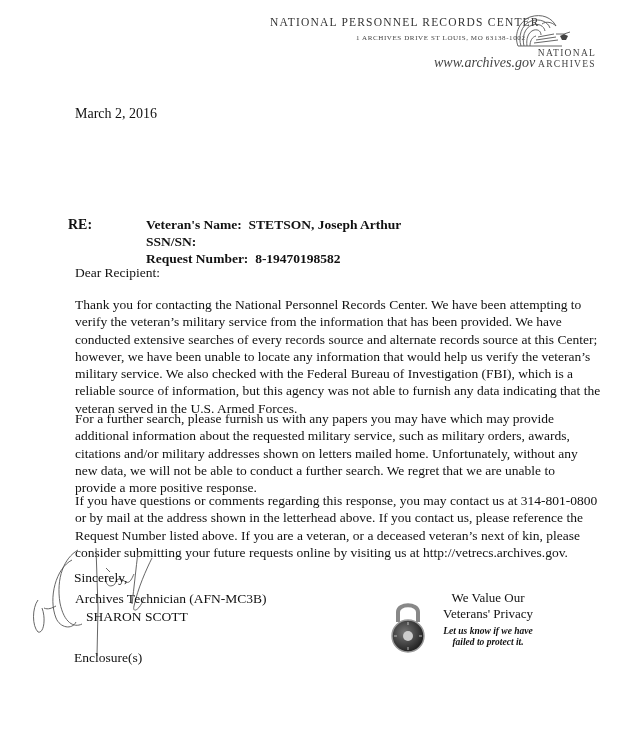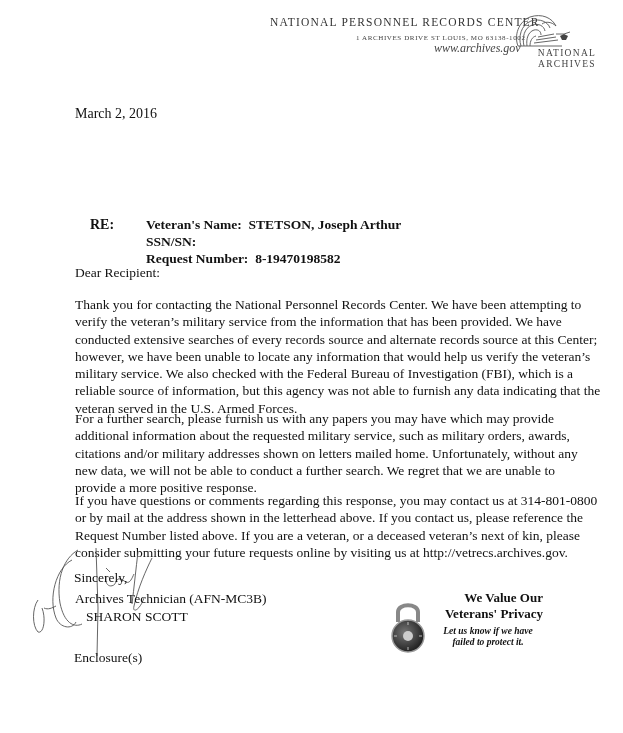--- a/index.html
+++ b/index.html
@@ -1,36 +1,36 @@
 <!DOCTYPE html>
 <html><head>
 <meta charset="utf-8">
 <style>
   html, body { margin: 0; padding: 0; background: #ffffff; }
   body { width: 623px; height: 733px; position: relative; overflow: hidden; font-family: "Liberation Serif", serif; color: #111; }
   .abs { position: absolute; }
   .lh-org { left: 270px; top: 16px; font-size: 11.5px; letter-spacing: 1.2px; color: #333; white-space: nowrap; }
   .lh-addr { left: 356px; top: 34px; font-size: 7px; letter-spacing: 0.6px; color: #444; white-space: nowrap; }
-  .lh-web { left: 434px; top: 41px; font-size: 12px; font-style: italic; color: #444; white-space: nowrap; }
+  .lh-web { left: 434px; top: 55px; font-size: 14px; font-style: italic; color: #444; white-space: nowrap; }
   .logo-na { left: 510px; top: 48px; font-size: 9.5px; letter-spacing: 1.3px; color: #444; text-align: center; width: 68px; line-height: 11px; margin-left: 23px; }
   .date { left: 75px; top: 106px; font-size: 14px; }
-  .re-label { left: 90px; top: 217px; font-size: 14px; font-weight: bold; }
+  .re-label { left: 68px; top: 217px; font-size: 14px; font-weight: bold; }
   .re-block { left: 146px; top: 216px; font-size: 13.5px; font-weight: bold; line-height: 17px; }
   .greeting { left: 75px; top: 265px; font-size: 13.5px; }
   .para { left: 75px; width: 545px; font-size: 13.5px; line-height: 17.3px; white-space: nowrap; }
   .para div { height: 17.3px; }
   .p1 { top: 296px; }
   .p2 { top: 410px; }
   .p3 { top: 492px; }
   .closing { left: 74px; top: 570px; font-size: 13.5px; }
   .signer { left: 86px; top: 609px; font-size: 13.5px; }
   .signer-title { left: 75px; top: 591px; font-size: 13.5px; }
   .enclosure { left: 74px; top: 650px; font-size: 13.5px; }
   .sig { left: 26px; top: 548px; width: 130px; height: 110px; }
-  .priv-title { left: 433px; top: 590px; font-size: 13px; font-weight: bold; line-height: 16px; text-align: right; width: 110px; }
+  .priv-title { left: 433px; top: 590px; font-size: 13px; font-weight: normal; line-height: 16px; text-align: center; width: 110px; }
   .priv-sub { left: 418px; top: 626px; font-size: 9.5px; font-weight: bold; font-style: italic; line-height: 11px; text-align: center; width: 140px; }
   .lock { left: 386px; top: 600px; width: 46px; height: 54px; }
 </style>
 </head>
 <body>
 
 <div class="abs lh-org">NATIONAL PERSONNEL RECORDS CENTER</div>
 <div class="abs lh-addr">1 ARCHIVES DRIVE   ST LOUIS, MO 63138-1002</div>
 <div class="abs lh-web">www.archives.gov</div>
 

